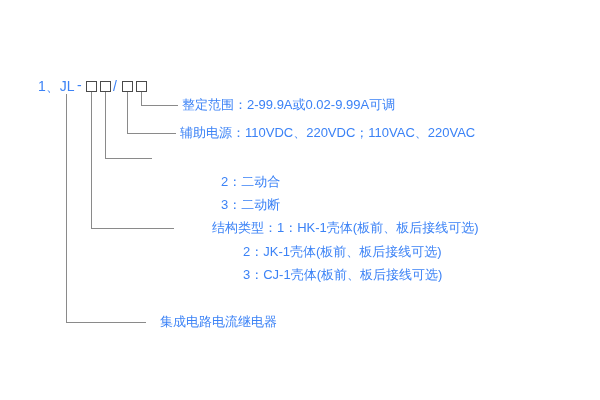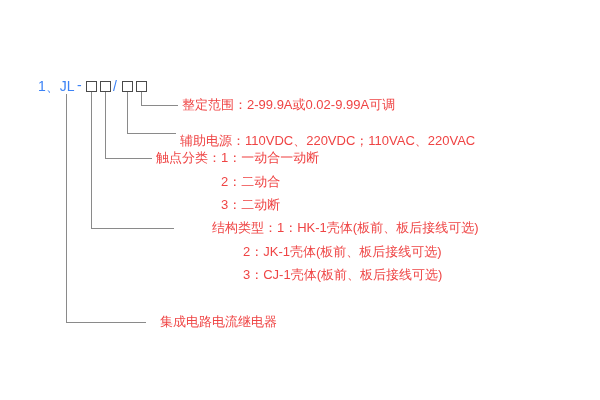--- a/index.html
+++ b/index.html
@@ -11,21 +11,21 @@
     background: #ffffff;
     overflow: hidden;
     font-family: "Liberation Sans", "DejaVu Sans", sans-serif;
     color: #3d3d3d;
   }
   .txt {
     position: absolute;
     font-size: 13px;
     line-height: 15px;
     white-space: nowrap;
-    color: #ef4444;
+    color: #3b82f6;
   }
   .hdr {
     position: absolute;
     font-size: 14px;
     line-height: 16px;
     white-space: nowrap;
     color: #3b82f6;
   }
   .box {
     position: absolute;
@@ -64,22 +64,21 @@
   <div class="vline" style="left:127px; top:92px; height:41px;"></div>
   <div class="vline" style="left:141px; top:92px; height:13px;"></div>
 
   <div class="hline" style="left:141px; top:105px; width:37px;"></div>
   <div class="hline" style="left:127px; top:133px; width:49px;"></div>
   <div class="hline" style="left:105px; top:158px; width:47px;"></div>
   <div class="hline" style="left:91px;  top:228px; width:83px;"></div>
   <div class="hline" style="left:66px;  top:322px; width:80px;"></div>
 
   <span class="txt" style="left:182px; top:97px;">整定范围：2-99.9A或0.02-9.99A可调</span>
-  <span class="txt" style="left:180px; top:125px;margin-top:8px;">辅助电源：110VDC、220VDC；110VAC、220VAC</span>
-  <span class="txt" style="left:156px; top:150px;">触点分类：1：一动合一动断</span>
+  <span class="txt" style="left:180px; top:125px;">辅助电源：110VDC、220VDC；110VAC、220VAC</span>
   <span class="txt" style="left:221px; top:174px;">2：二动合</span>
   <span class="txt" style="left:221px; top:197px;">3：二动断</span>
   <span class="txt" style="left:178px; top:220px;margin-left:34px;">结构类型：1：HK-1壳体(板前、板后接线可选)</span>
   <span class="txt" style="left:243px; top:244px;">2：JK-1壳体(板前、板后接线可选)</span>
   <span class="txt" style="left:243px; top:267px;">3：CJ-1壳体(板前、板后接线可选)</span>
   <span class="txt" style="left:160px; top:314px;">集成电路电流继电器</span>
 
 </div>
 
 </body></html>

